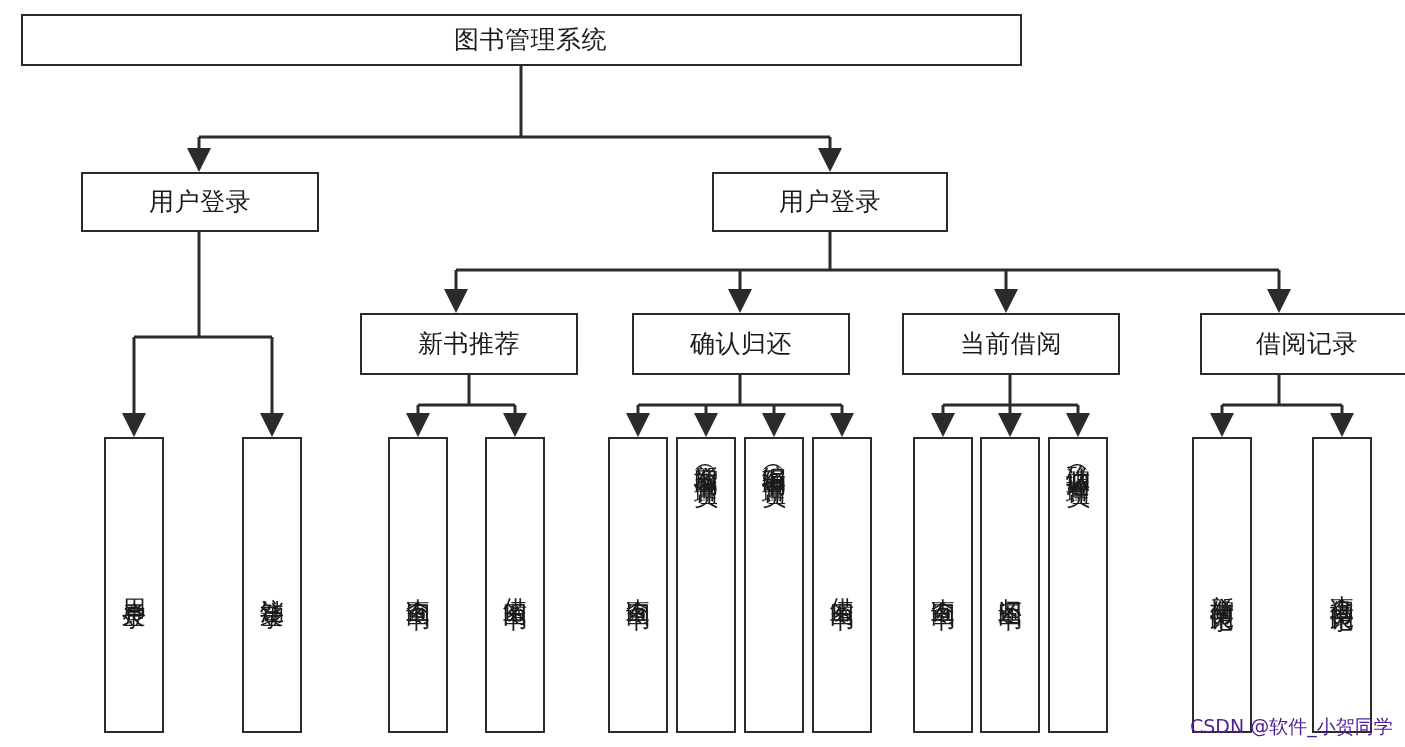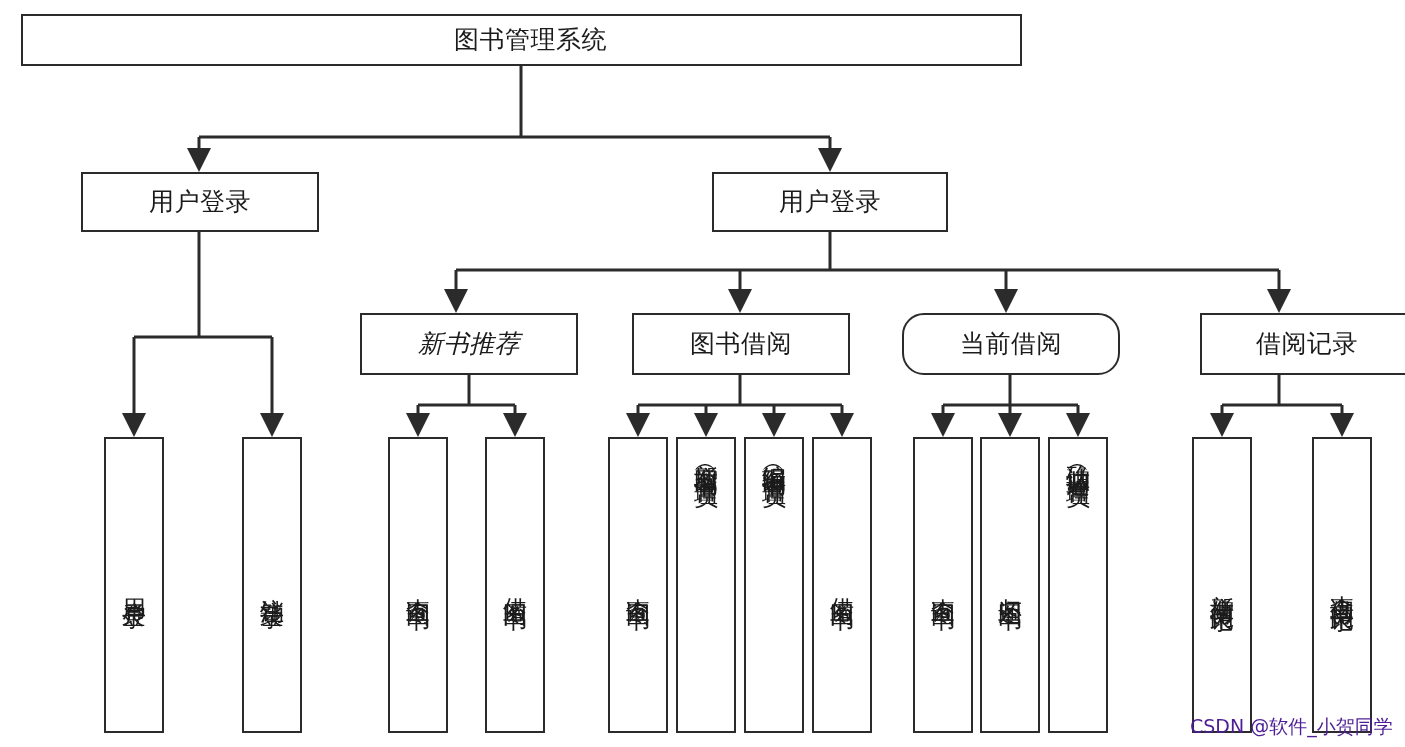--- a/index.html
+++ b/index.html
@@ -138,29 +138,29 @@
   </div>
 
   <div class="node horiz" style="left:81px; top:172px; width:238px; height:60px;">
     <span class="node-label">用户登录</span>
   </div>
 
   <div class="node horiz" style="left:712px; top:172px; width:236px; height:60px;">
     <span class="node-label">用户登录</span>
   </div>
 
-  <div class="node horiz" style="left:360px; top:313px; width:218px; height:62px;font-style:italic;">
+  <div class="node horiz" style="left:360px; top:313px; width:218px; height:62px;">
     <span class="node-label">新书推荐</span>
   </div>
 
   <div class="node horiz" style="left:632px; top:313px; width:218px; height:62px;">
-    <span class="node-label">图书借阅</span>
-  </div>
-
-  <div class="node horiz" style="left:902px; top:313px; width:218px; height:62px;border-radius:22px;">
+    <span class="node-label">确认归还</span>
+  </div>
+
+  <div class="node horiz" style="left:902px; top:313px; width:218px; height:62px;">
     <span class="node-label">当前借阅</span>
   </div>
 
   <div class="node horiz" style="left:1172px; top:313px; width:214px; height:62px;margin-left:28px;">
     <span class="node-label">借阅记录</span>
   </div>
 
   <div class="node leaf" style="left:104px; top:437px; width:60px; height:296px;">
     <span class="node-label">用户登录</span>
   </div>

